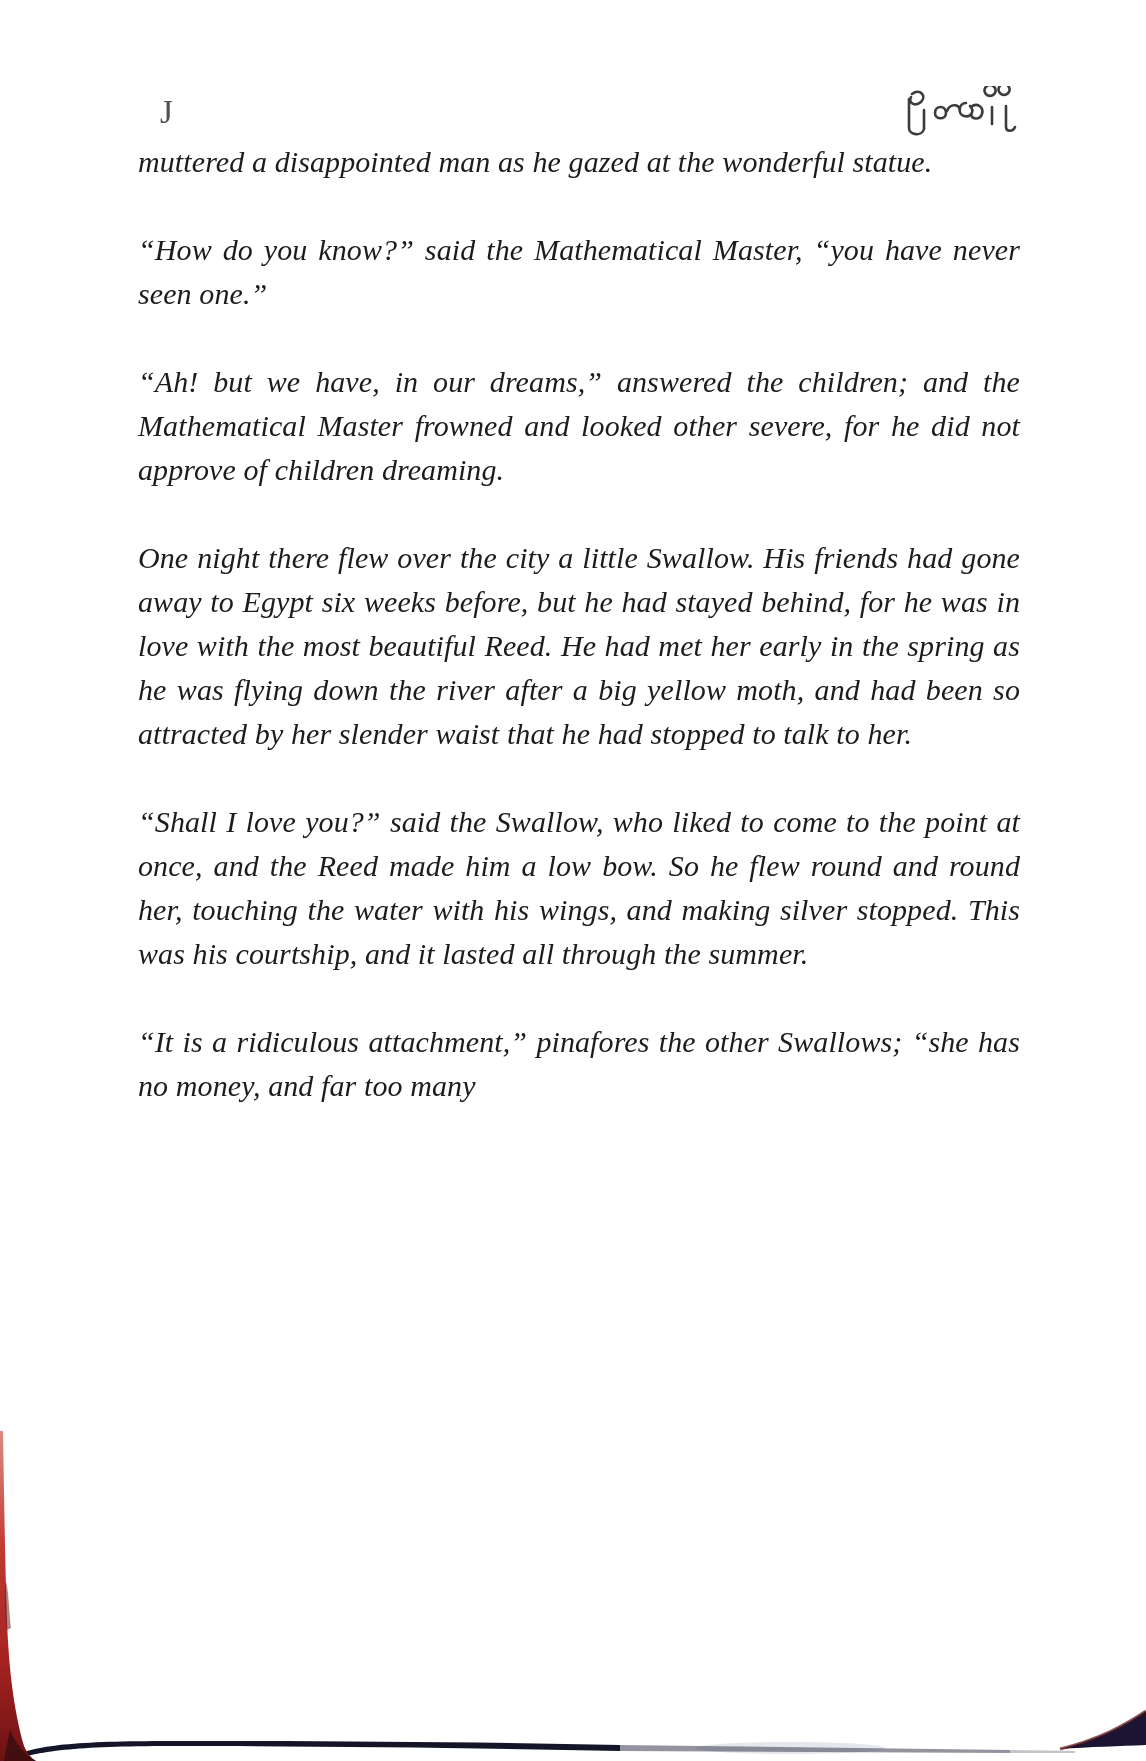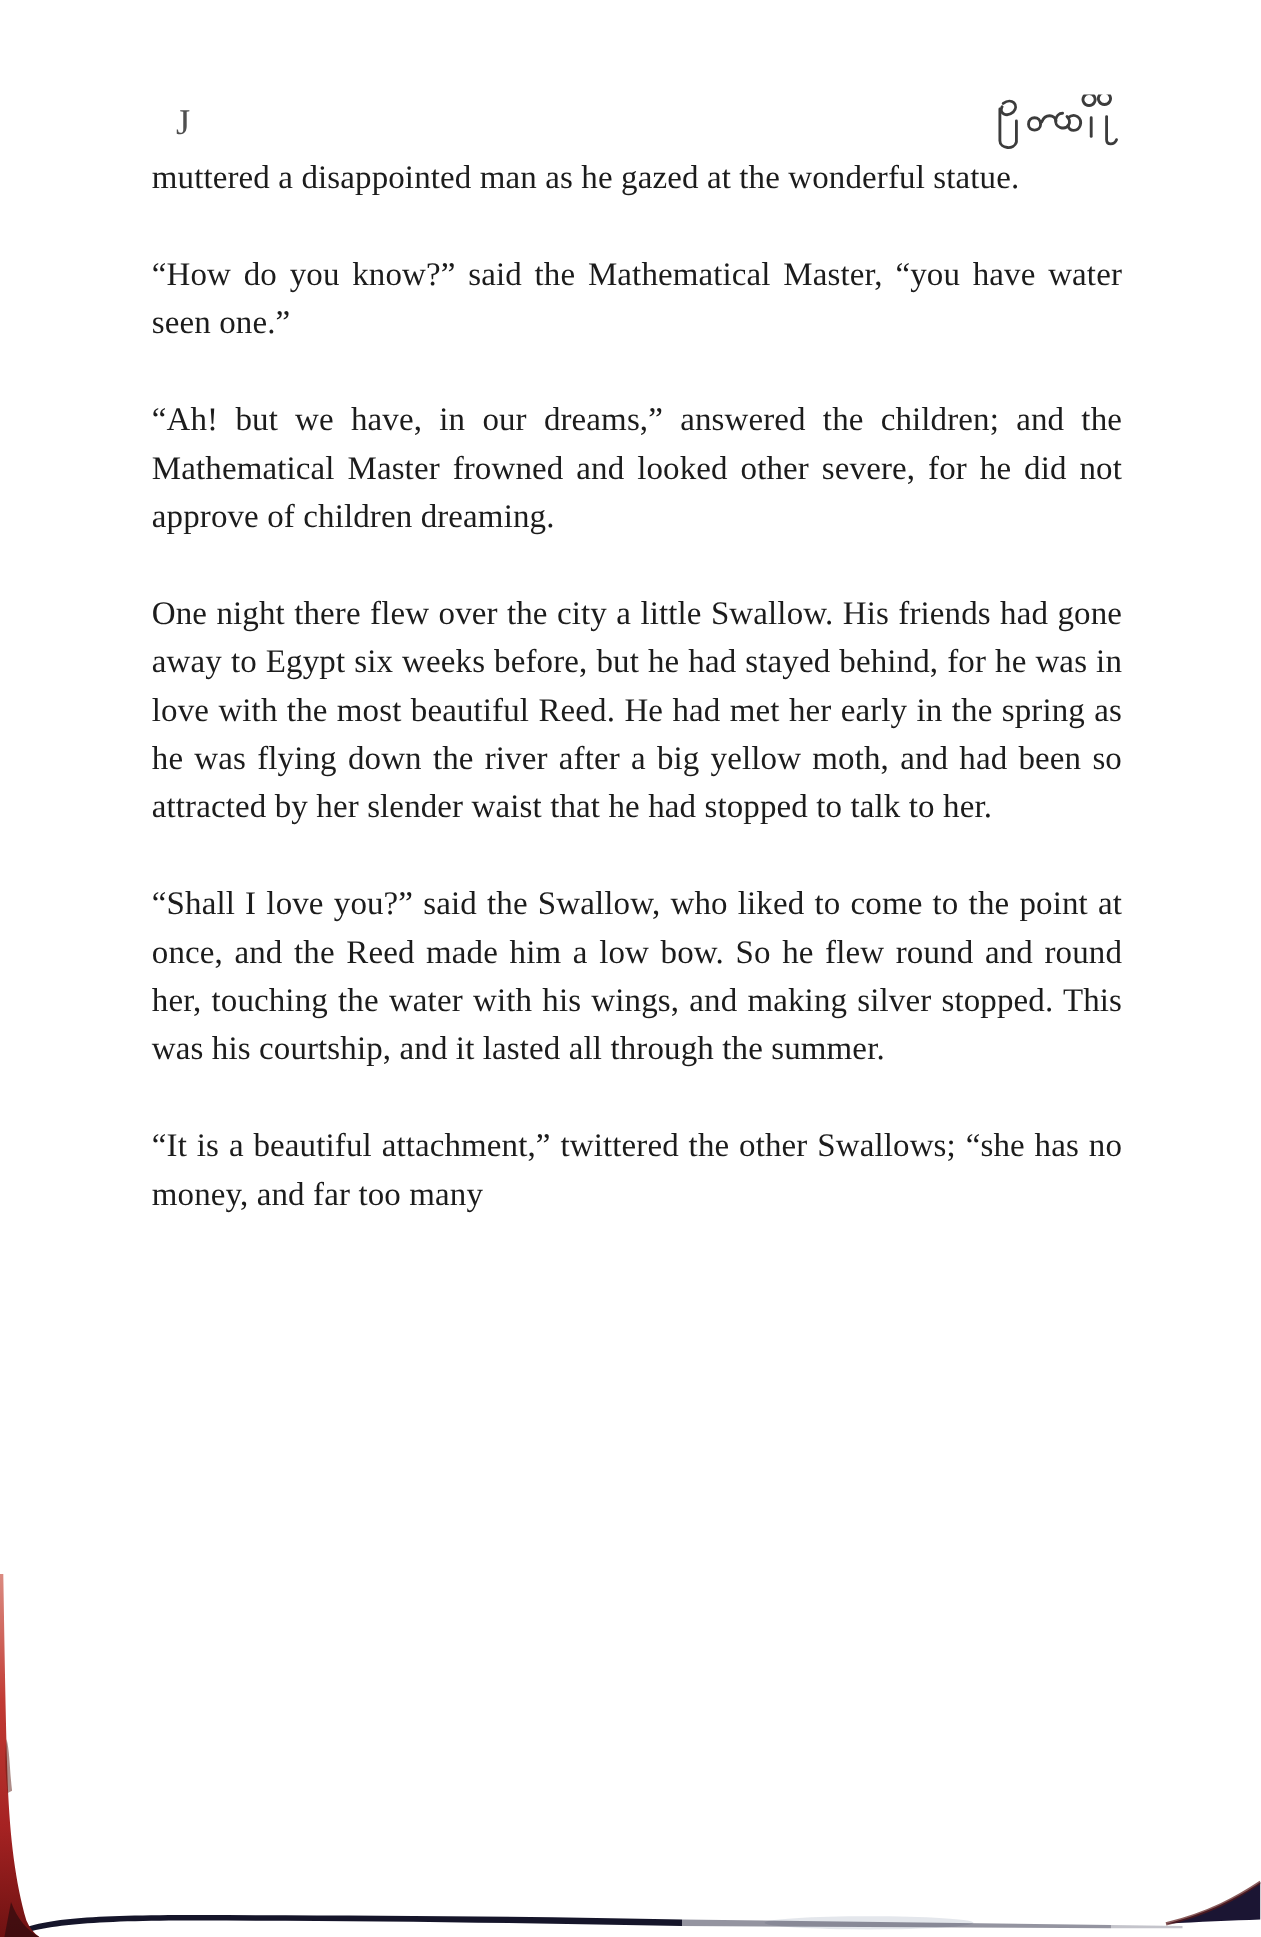--- a/index.html
+++ b/index.html
@@ -42,20 +42,21 @@
   .text-body {
     position: absolute;
     left: 138px;
     top: 140px;
     width: 882px;
     color: var(--ink);
     font-size: 30px;
     line-height: 44px;
     text-align: justify;
     letter-spacing: 0.1px;
+    font-style: italic;
   }
   .text-body p {
     margin: 0 0 44px 0;
   }
   .text-body p:last-child { margin-bottom: 0; }
   .bottom-curve {
     position: absolute;
     left: 0;
     bottom: 0;
     width: 1146px;
@@ -86,25 +87,25 @@
     <path d="M66,17 c-7,0 -9,11 -2,13 c7,2 11,-5 6,-10"></path>
     <path d="M71,21 c6,-5 13,0 11,7 c-2,6 -10,6 -11,0"></path>
     <path d="M90,10 a5.5,5.5 0 1,1 0.1,0"></path>
     <path d="M92,21 v17"></path>
     <path d="M104,9 a5.5,5.5 0 1,1 0.1,0"></path>
     <path d="M106,20 v21 c0,5 7,5 9,0"></path>
   </svg>
 
   <div class="text-body">
     <p>muttered a disappointed man as he gazed at the wonderful statue.</p>
-    <p>“How do you know?” said the Mathematical Master, “you have water seen one.”</p>
+    <p>“How do you know?” said the Mathematical Master, “you have never seen one.”</p>
     <p>“Ah! but we have, in our dreams,” answered the children; and the Mathematical Master frowned and looked other severe, for he did not approve of children dreaming.</p>
     <p>One night there flew over the city a little Swallow. His friends had gone away to Egypt six weeks before, but he had stayed behind, for he was in love with the most beautiful Reed. He had met her early in the spring as he was flying down the river after a big yellow moth, and had been so attracted by her slender waist that he had stopped to talk to her.</p>
     <p>“Shall I love you?” said the Swallow, who liked to come to the point at once, and the Reed made him a low bow. So he flew round and round her, touching the water with his wings, and making silver stopped. This was his courtship, and it lasted all through the summer.</p>
-    <p>“It is a beautiful attachment,” twittered the other Swallows; “she has no money, and far too many</p>
+    <p>“It is a ridiculous attachment,” pinafores the other Swallows; “she has no money, and far too many</p>
   </div>
 
   <svg class="bottom-curve" viewBox="0 0 1146 60">
     <ellipse cx="790" cy="47" rx="95" ry="6" fill="#aab4c4" opacity="0.32"></ellipse>
     <path d="M10,56 C 40,43 80,40 180,40 C 320,40 480,41 620,44 L 620,50 C 480,47 320,45 180,45 C 80,45 42,49 10,60 Z" fill="#15152a"></path>
     <path d="M620,44 L 1010,49 L 1010,52 L 620,50 Z" fill="#3c3c52" opacity="0.55"></path>
     <path d="M1010,49 L 1075,50 L 1075,52 L 1010,52 Z" fill="#55556a" opacity="0.35"></path>
     <path d="M1146,10 C 1125,24 1100,38 1060,48 C 1090,46 1120,45 1146,44 Z" fill="#1b1533"></path>
     <path d="M1146,10 C 1125,24 1100,38 1060,48" stroke="#5a1a1a" stroke-width="3" fill="none" opacity="0.7"></path>
   </svg>

